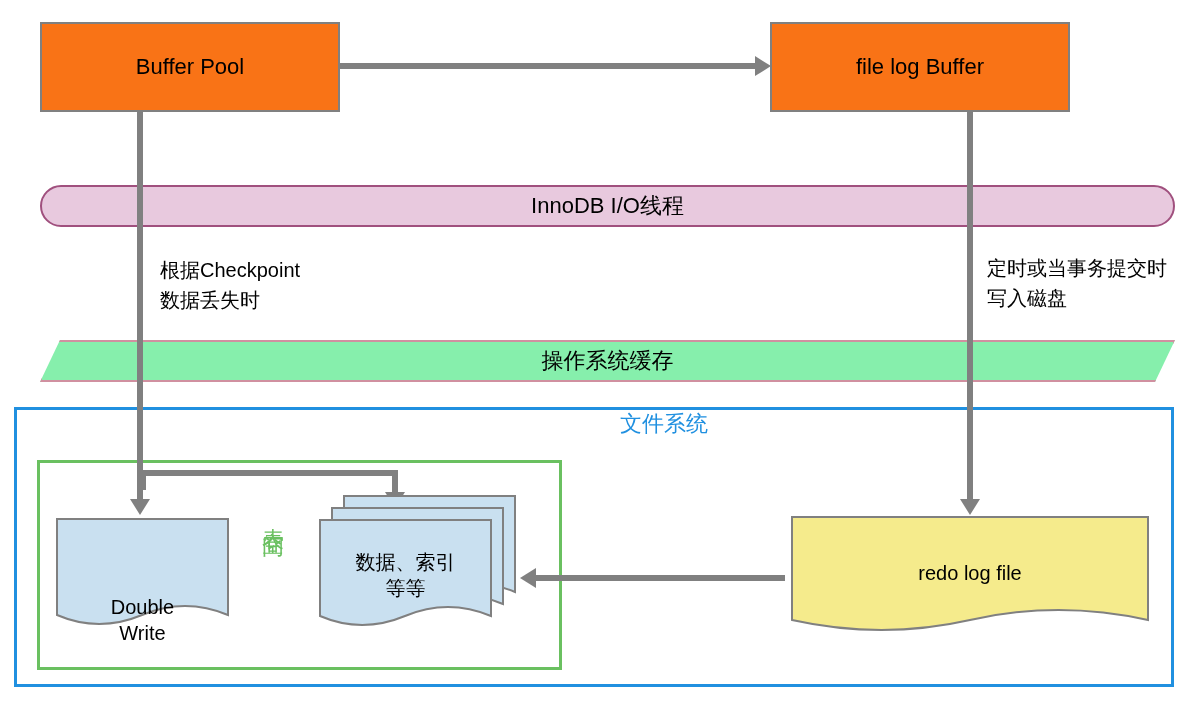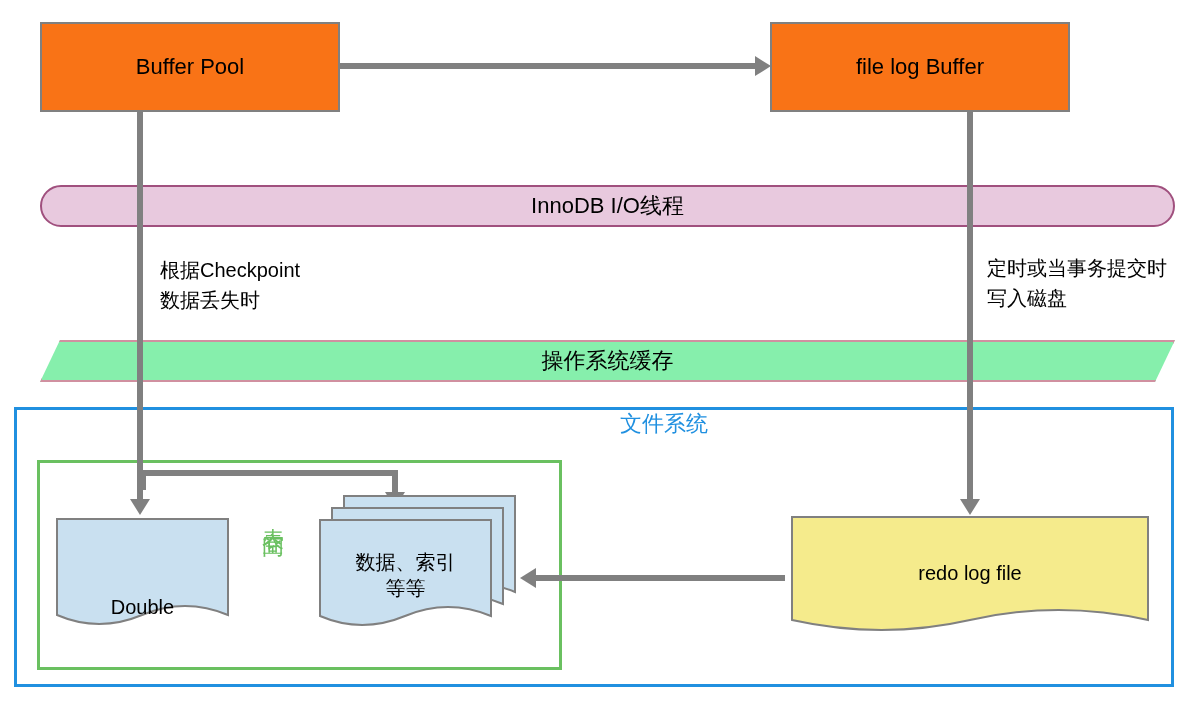--- a/index.html
+++ b/index.html
@@ -75,20 +75,21 @@
     <div>定时或当事务提交时</div>
     <div>写入磁盘</div>
   </div>
 
   <div class="doc-shape" style="left:55px; top:517px; width:175px; height:120px;">
     <svg viewBox="0 0 175 120" preserveAspectRatio="none">
       <path d="M 2 2 L 173 2 L 173 98 Q 130 80 87 98 Q 44 116 2 98 Z" fill="#c9e0f0" stroke="#808080" stroke-width="2"></path>
     </svg>
     <div class="doc-label" style="top:26%; line-height:1.3;margin-top:46px;">
       <div>Double</div>
+        <div>Write</div>
     </div>
   </div>
 
   <div class="arrow-line" style="left:140px; top:470px; width:6px; height:20px;"></div>
   <div class="arrow-line" style="left:140px; top:470px; width:252px; height:6px;"></div>
   <div class="arrow-line" style="left:392px; top:470px; width:6px; height:22px;"></div>
   <div class="arrow-down" style="position:absolute; left:385px; top:492px;">
     <div class="arrow-head"></div>
   </div>
 

